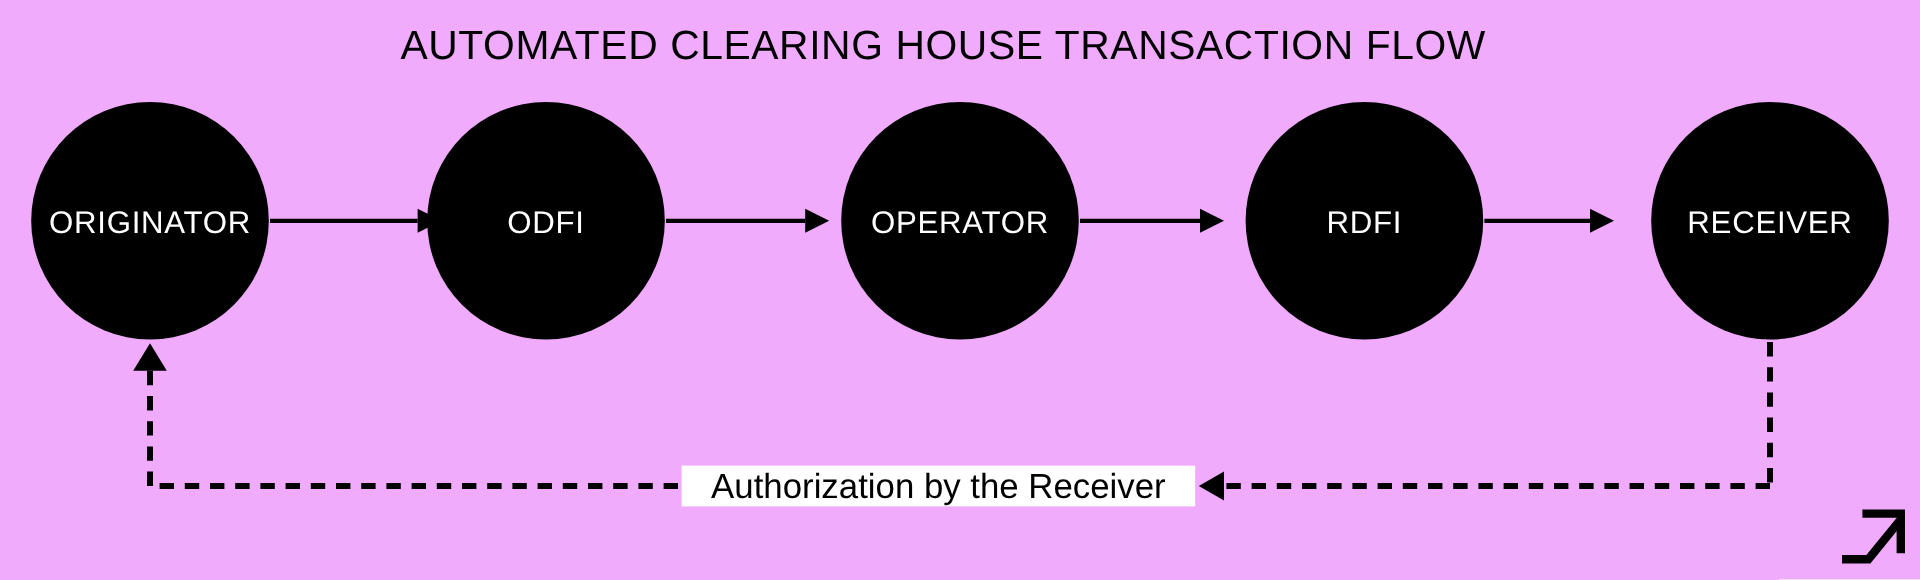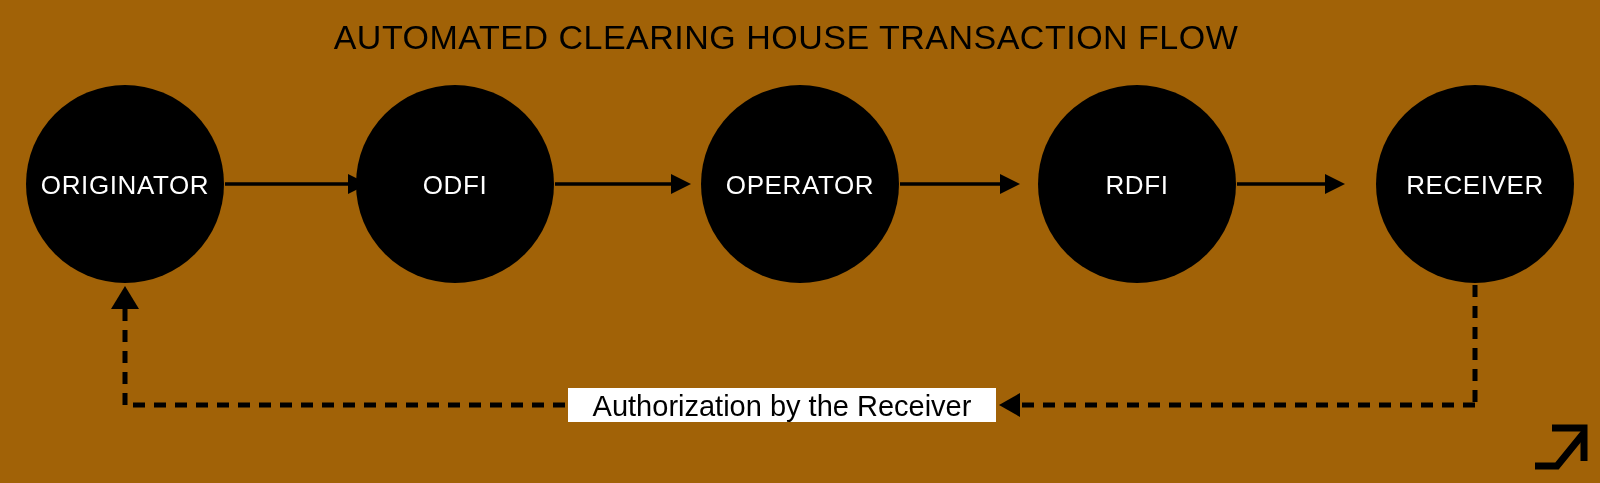--- a/index.html
+++ b/index.html
@@ -7,21 +7,21 @@
     padding: 0;
     background: #ffffff;
   }
   body {
     font-family: "Liberation Sans", sans-serif;
   }
   #diagram-root {
     position: relative;
     width: 1600px;
     height: 483px;
-    background: #a16207;
+    background: #f0abfc;
     overflow: hidden;
   }
   #flow-svg {
     position: absolute;
     top: 0;
     left: 0;
     width: 1600px;
     height: 483px;
     display: block;
   }

